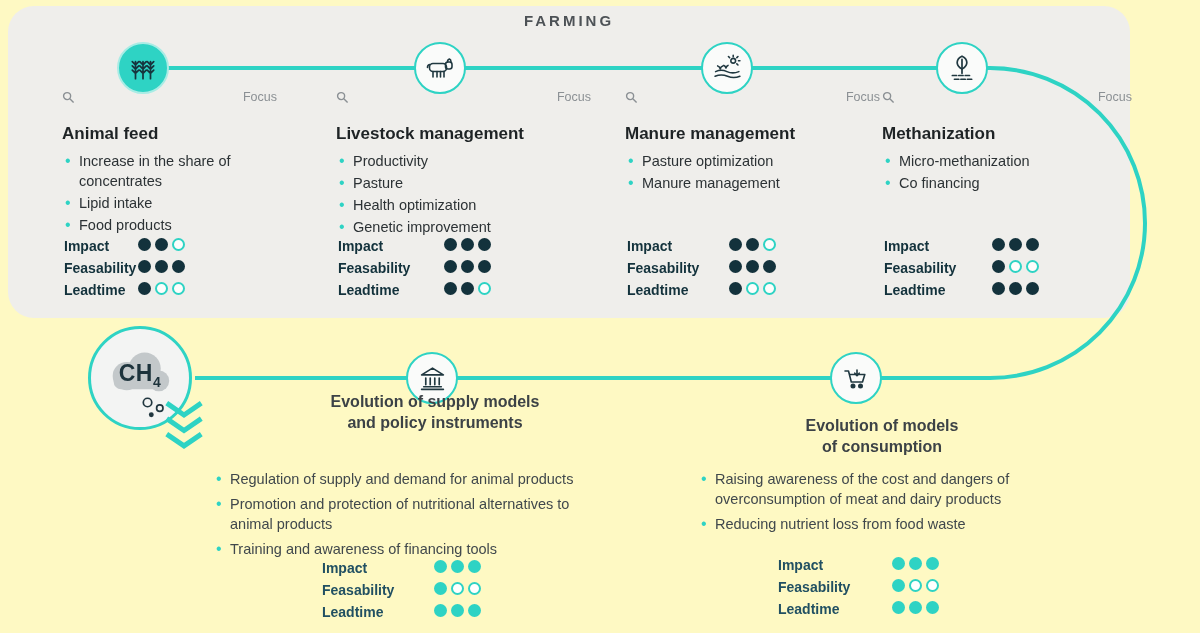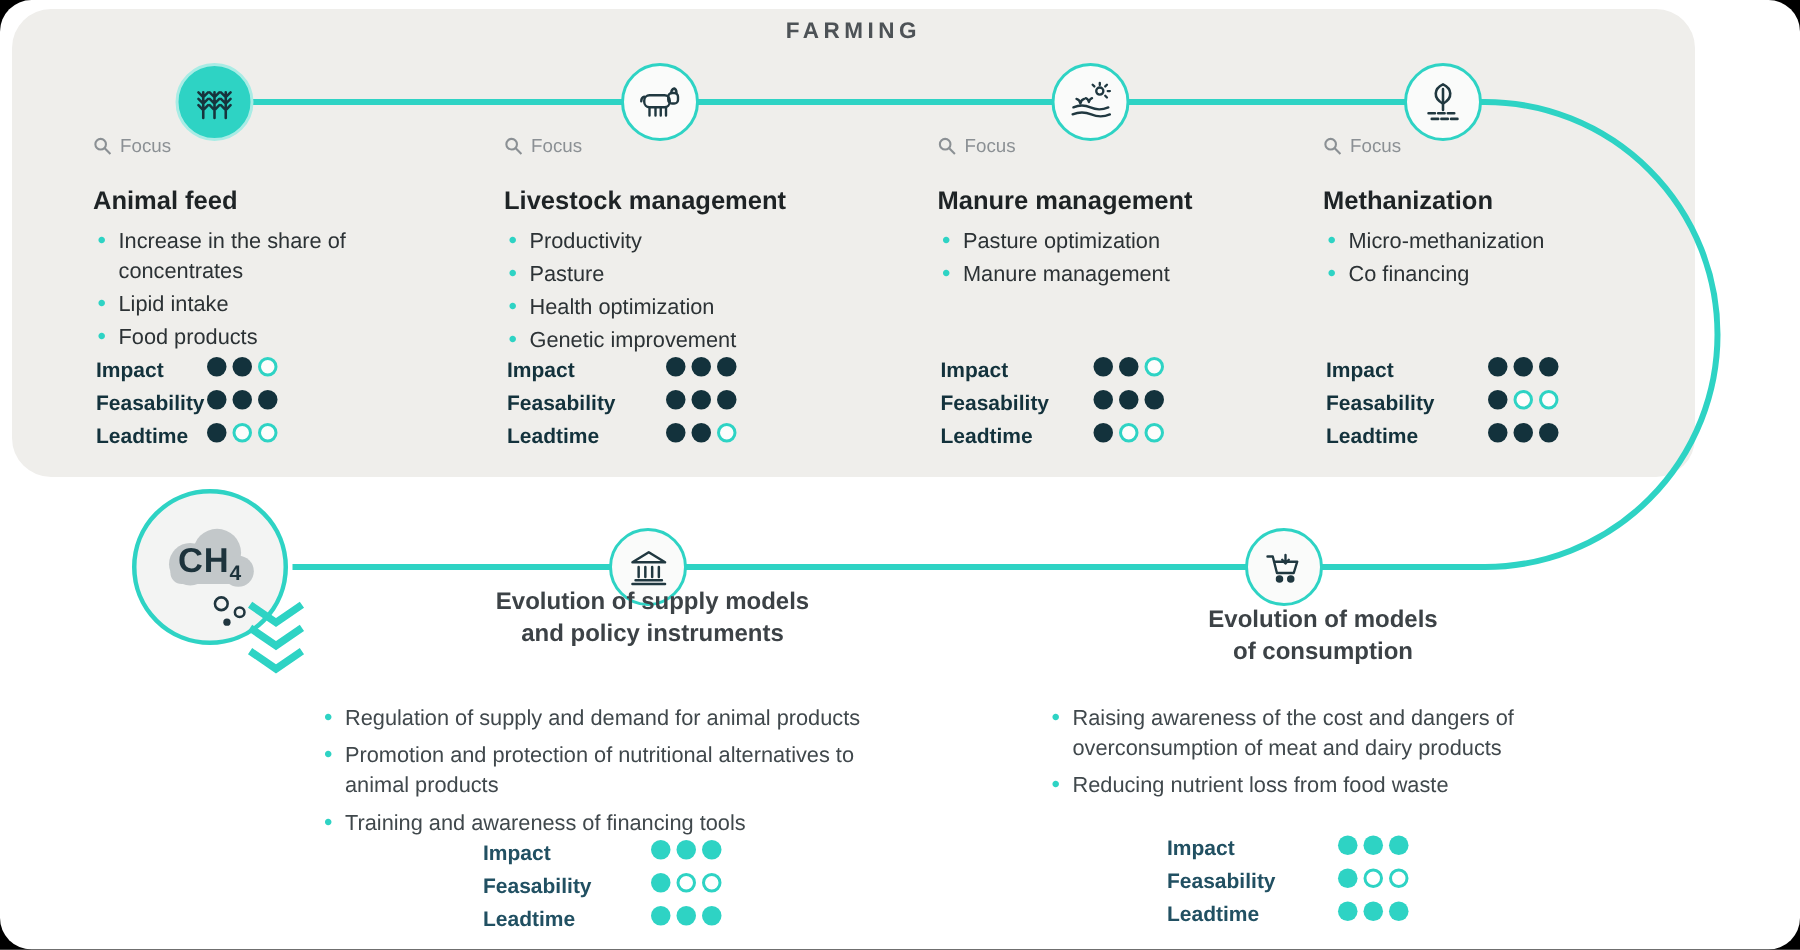--- a/index.html
+++ b/index.html
@@ -1,35 +1,35 @@
 <!DOCTYPE html>
 <html><head>
 <meta charset="utf-8">
 <style>
   * { margin:0; padding:0; box-sizing:border-box; }
   html,body { background:#000; }
   body { font-family:"Liberation Sans", sans-serif; }
-  .canvas { position:relative; width:1200px; height:633px; background:#ffffff; overflow:hidden;border-radius:21px; }
+  .canvas { position:relative; width:1200px; height:633px; background:#fef9c3; overflow:hidden; }
 
   .panel { position:absolute; left:8px; top:6px; width:1122px; height:312px;
            background:#efeeeb; border-radius:26px; }
 
   .farming-title { position:absolute; top:12px; left:8px; width:1122px; text-align:center;
                    font-weight:bold; font-size:15px; letter-spacing:3px; color:#4d5256; }
 
   svg.connector { position:absolute; left:0; top:0; }
 
   .node { position:absolute; border-radius:50%; background:#fafbfa; border:2.5px solid #2ed3c4;
           display:flex; align-items:center; justify-content:center; }
   .node.sm { width:52px; height:52px; }
   .node.teal-fill { background:#2ed3c4; border-color:#a9ece5; }
   .node.big { width:104px; height:104px; border-width:3px; background:#f3f4f3; }
 
   .col { position:absolute; }
-  .focus-row { display:flex; align-items:center; gap:5px; font-size:12.5px; color:#8b9094; }
+  .focus-row { display:flex; align-items:center; gap:5px; font-size:12.5px; color:#8b9094;justify-content:space-between; }
   .col-title { margin-top:20px; font-weight:bold; font-size:17px; color:#1e2325; }
   ul.bullets { list-style:none; margin-top:7px; }
   ul.bullets li { position:relative; padding-left:17px; font-size:14.5px; color:#2c3235;
                   line-height:1.38; margin-bottom:2px; }
   ul.bullets li::before { content:"\2022"; position:absolute; left:3px; top:-1px;
                           color:#2ed3c4; font-size:16px; }
 
   .ratings { position:absolute; left:2px; top:148px; }
   .r-row { display:flex; margin-bottom:6px; }
   .r-label { font-weight:bold; font-size:14px; color:#13323c; }
@@ -344,21 +344,21 @@
       <div class="r-row">
         <span class="r-label">Leadtime</span>
         <span class="dots">
             <span class="dot filled"></span>
             <span class="dot filled"></span>
             <span class="dot filled"></span>
           </span>
       </div>
     </div>
 
-    <div class="b-title" style="left:732px; top:403px; width:300px;">
+    <div class="b-title" style="left:732px; top:415px; width:300px;">
       <span>Evolution of models</span>
       <span>of consumption</span>
     </div>
     <ul class="bullets" style="position:absolute; left:698px; top:462px; width:390px;">
         <li>Raising awareness of the cost and dangers of overconsumption of meat and dairy products</li>
         <li>Reducing nutrient loss from food waste</li>
       </ul>
     <div class="b-ratings br2" style="left:778px; top:557px;">
       <div class="r-row">
         <span class="r-label">Impact</span>

